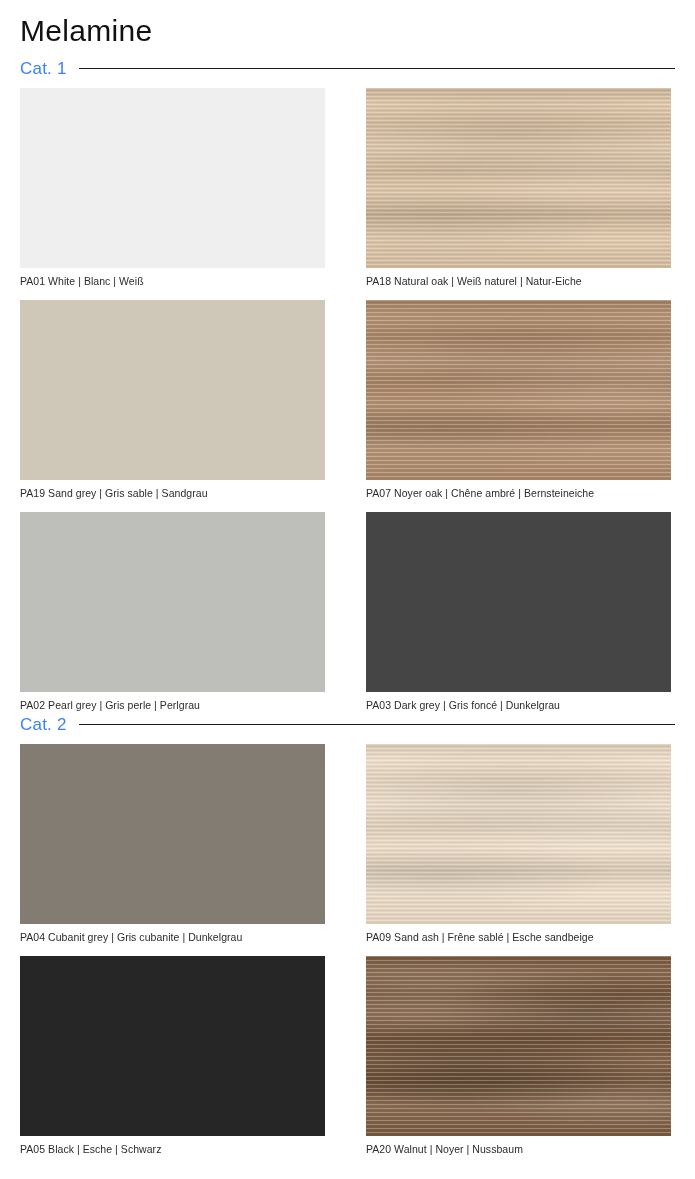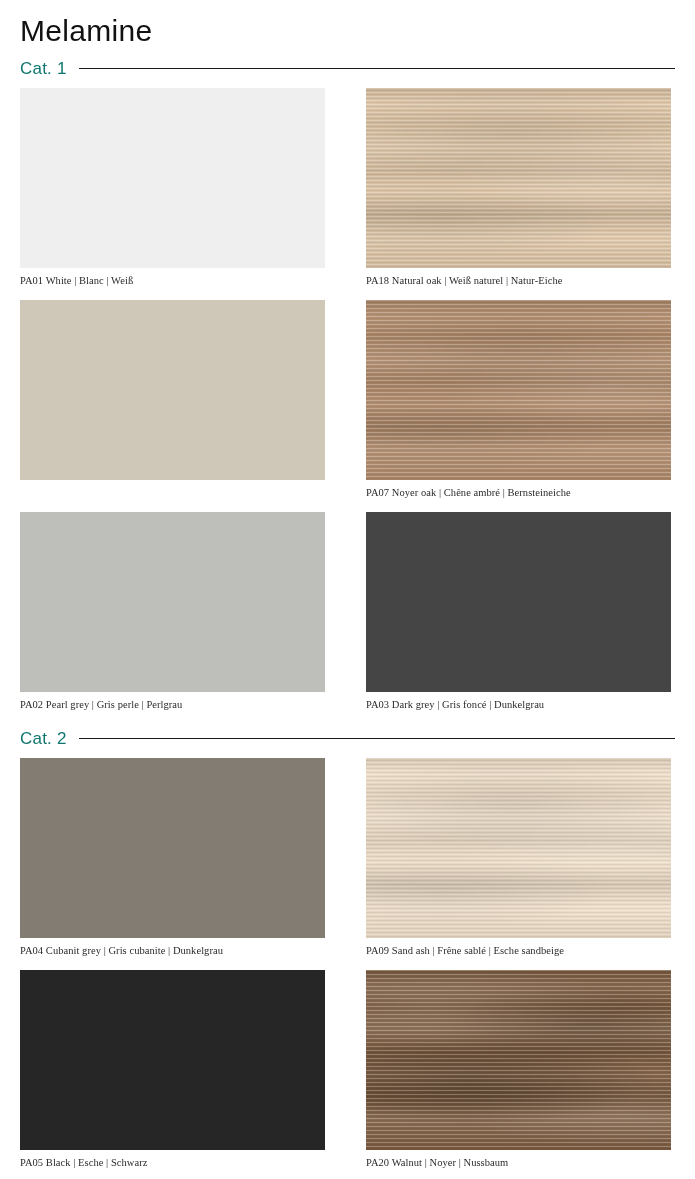--- a/index.html
+++ b/index.html
@@ -37,46 +37,45 @@
 
   
   .cat-header {
     display: flex;
     align-items: center;
     gap: 12px;
     margin-top: 14px;
     margin-bottom: 11px;
   }
   .cat-header.second {
-    margin-top: 17px;
+    margin-top: 3px;
   }
   .cat-label {
     font-size: 17px;
     font-weight: 400;
     letter-spacing: 0.2px;
-    color: #0f766e;
+    color: #3b82f6;
     white-space: nowrap;
     line-height: 1;
   }
   .cat-rule {
     flex: 1 1 auto;
     height: 1px;
     background: #1a1a1a;
   }
 
   
   .swatch-grid {
     display: grid;
     grid-template-columns: 305px 305px;
     column-gap: 41px;
     row-gap: 12px;
   }
   .swatch-cell {
     width: 305px;
-    font-family: Liberation Serif, serif;
   }
   .swatch-chip {
     width: 305px;
     height: 180px;
     position: relative;
     overflow: hidden;
     background-color: #eeeeee;
   }
   .swatch-caption {
     font-size: 10.5px;
@@ -174,20 +173,21 @@
         <span class="grain-fine"></span>
       </div>
       <div class="swatch-caption">PA18 Natural oak | Weiß naturel | Natur-Eiche</div>
     </div>
 
     <div class="swatch-cell">
       <div class="swatch-chip solid" style="background-color: rgb(207, 200, 184);">
         
         
       </div>
+      <div class="swatch-caption">PA19 Sand grey | Gris sable | Sandgrau</div>
     </div>
 
     <div class="swatch-cell">
       <div class="swatch-chip" style="background-color: rgb(176, 138, 106);">
         <span class="grain-band"></span>
         <span class="grain-arc soft"></span>
         <span class="grain-fine"></span>
       </div>
       <div class="swatch-caption">PA07 Noyer oak | Chêne ambré | Bernsteineiche</div>
     </div>

